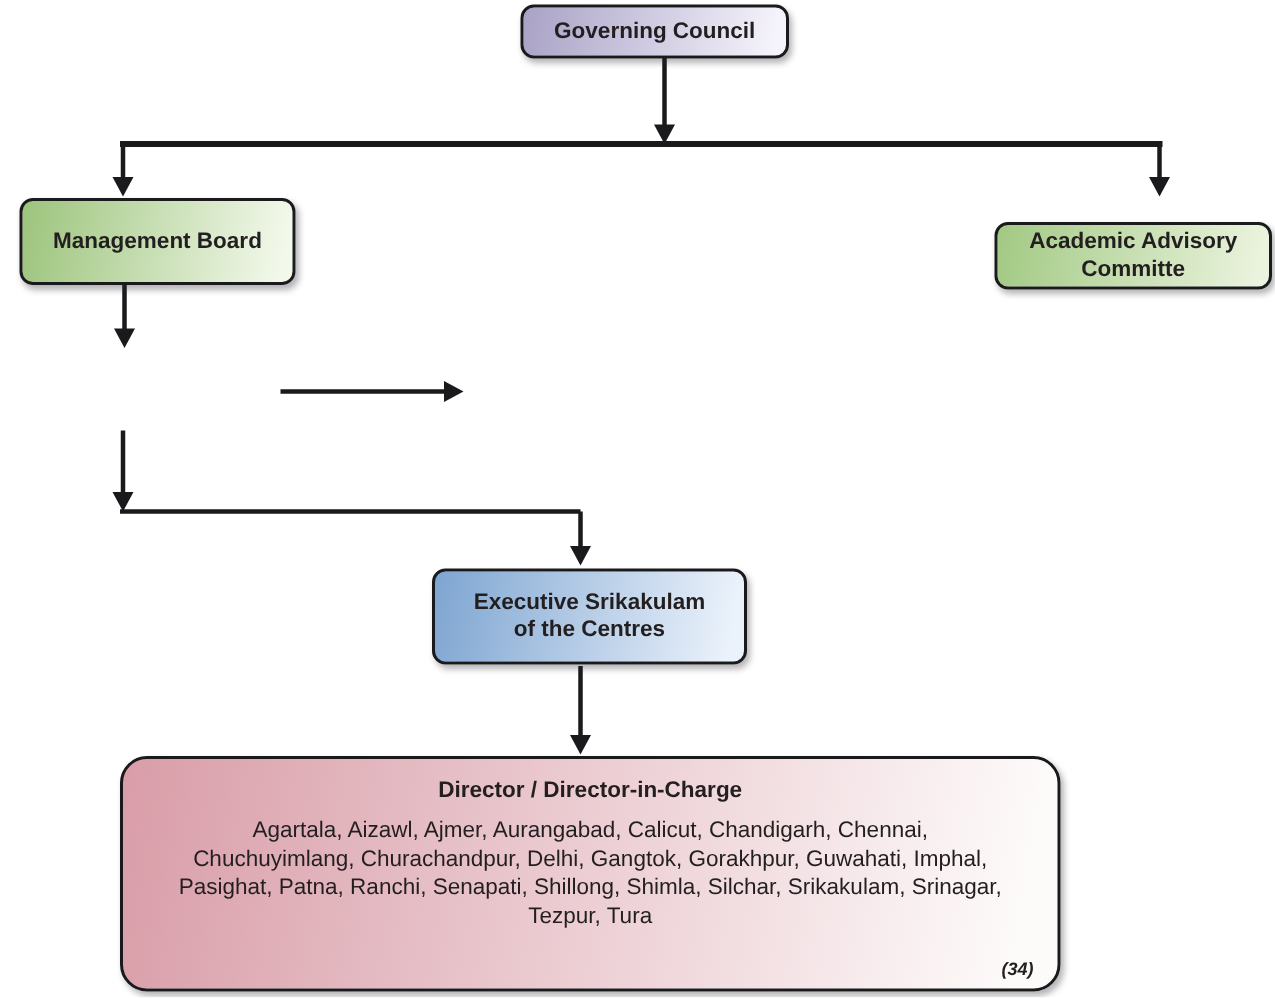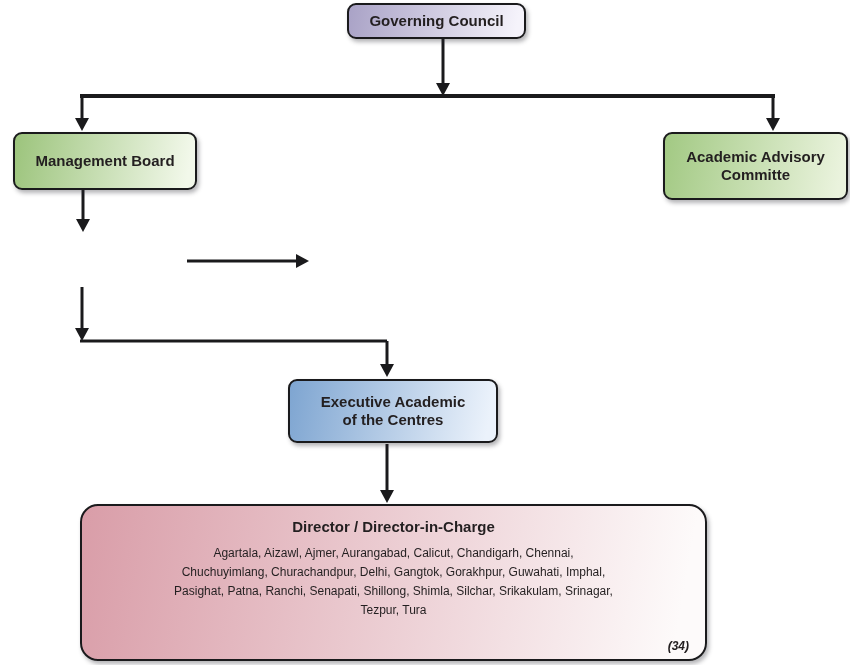--- a/index.html
+++ b/index.html
@@ -11,30 +11,30 @@
   .node {
     position:absolute; z-index:2; box-sizing:border-box;
     border:2px solid #1a1a1c; border-radius:9px;
     box-shadow:2px 3px 4px rgba(40,40,50,.35);
     display:flex; flex-direction:column; align-items:center; justify-content:center;
     text-align:center; font-weight:bold; font-size:15px; line-height:1.22;
   }
   .node span { display:block; }
   .gc { left:347px; top:3px;   width:179px; height:36px; background:linear-gradient(100deg,#a9a2c6 0%,#f5f3fb 95%); }
   .mb { left:13px;   top:132px; width:184px; height:58px; background:linear-gradient(100deg,#9cc47c 0%,#f2f8ea 95%); }
-  .aa { left:663px; top:132px; width:185px; height:68px; background:linear-gradient(100deg,#a2c983 0%,#eaf3dd 95%); }
+  .aa { left:663px; top:148px; width:185px; height:45px; background:linear-gradient(100deg,#a2c983 0%,#eaf3dd 95%); }
   .dg { left:3px;   top:233px; width:184px; height:54px; background:linear-gradient(100deg,#c9c5a9 0%,#f8f7f0 95%); }
   .fa { left:310px; top:231px; width:185px; height:56px; background:linear-gradient(100deg,#d3d0ba 0%,#f8f7f2 95%); }
   .ec { left:288px; top:379px; width:210px; height:64px; background:linear-gradient(100deg,#7ea5d1 0%,#ebf2fb 95%); }
   .pk {
     left:80px; top:504px; width:627px; height:157px;
     background:linear-gradient(100deg,#d99da8 0%,#fdfafa 95%);
     justify-content:flex-start; padding-top:12px;border-radius:18px;
   }
-  .pk .cities { font-weight:normal; font-size:12px; line-height:19px; margin-top:8px; }
+  .pk .cities { font-weight:normal; font-size:15px; line-height:19px; margin-top:8px; }
   .pk .cities div { white-space:nowrap; }
   .pk .count { position:absolute; right:16px; bottom:5px; font-size:12px; font-style:italic; font-weight:bold; }
 </style>
 </head>
 <body>
 
 <div class="stage">
 
   <svg class="connectors" width="850" height="665" viewBox="0 0 850 665" aria-hidden="true">
     <g stroke="#1a1a1c" fill="#1a1a1c">
@@ -76,21 +76,21 @@
   </div>
 
   <div class="node aa">
     <span>Academic Advisory</span>
     <span>Committe</span>
   </div>
 
 
 
   <div class="node ec">
-    <span>Executive Academic</span>
+    <span>Executive Srikakulam</span>
     <span>of the Centres</span>
   </div>
 
   <div class="node pk">
     <span class="pk-title">Director / Director-in-Charge</span>
     <div class="cities">
       <div>Agartala, Aizawl, Ajmer, Aurangabad, Calicut, Chandigarh, Chennai,</div>
       <div>Chuchuyimlang, Churachandpur, Delhi, Gangtok, Gorakhpur, Guwahati, Imphal,</div>
       <div>Pasighat, Patna, Ranchi, Senapati, Shillong, Shimla, Silchar, Srikakulam, Srinagar,</div>
       <div>Tezpur, Tura</div>

